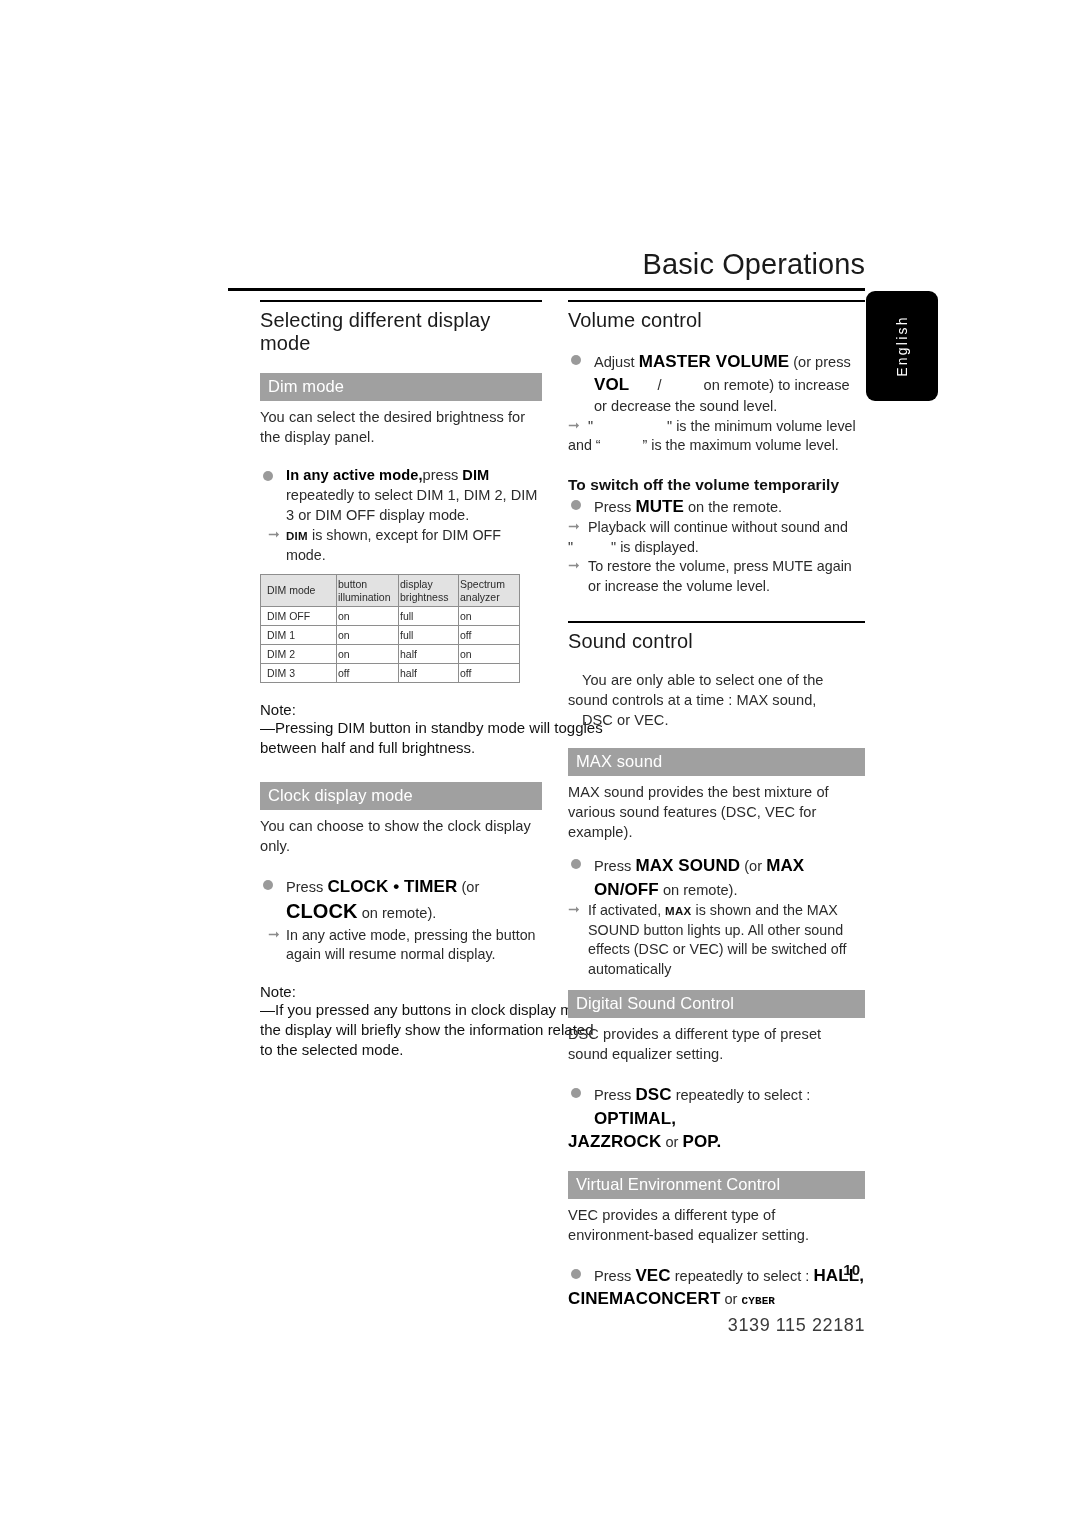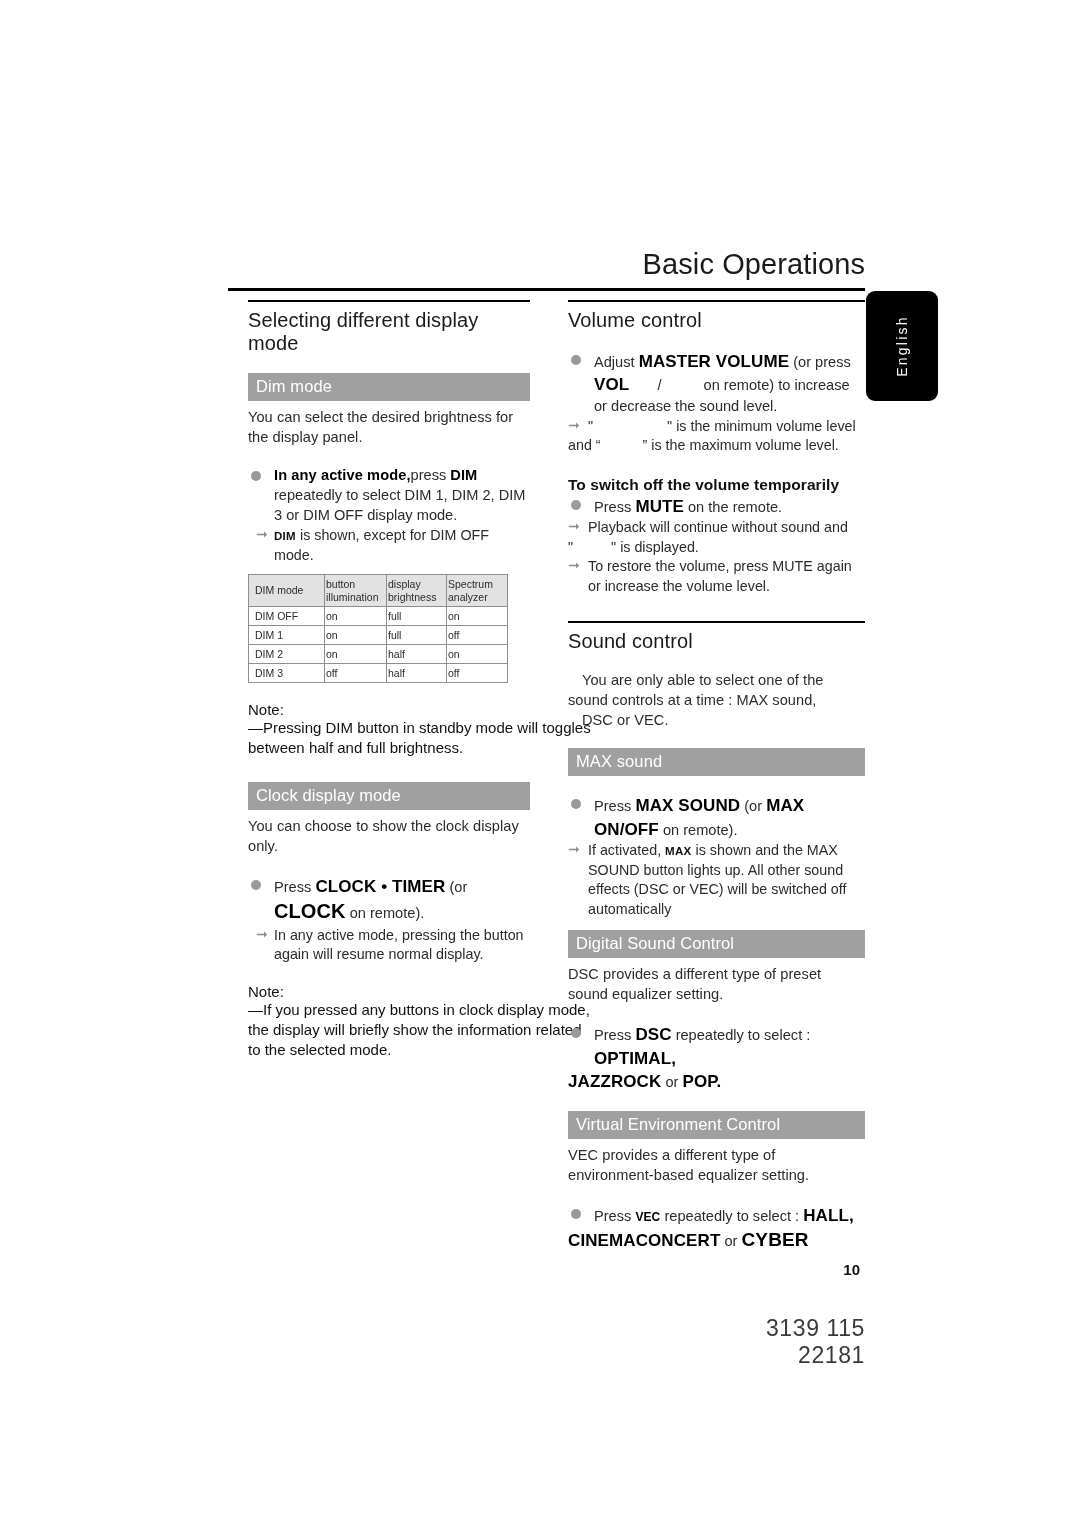--- a/index.html
+++ b/index.html
@@ -45,21 +45,21 @@
     left: 50%; top: 50%;
     transform: translate(-50%, -50%) rotate(-90deg);
     color: #fff;
     font-size: 14px;
     letter-spacing: 2.2px;
     white-space: nowrap;
   }
 
   
   .col { position: absolute; top: 300px; }
-  .col-left  { left: 248px;  width: 282px; }
+  .col-left  { left: 260px;  width: 282px; }
   .col-right { left: 568px;  width: 297px; }
 
   .sec-rule {
     height: 2px; background: #000;
     margin-bottom: 7px;
   }
   .sec-title {
     font-size: 20px;
     color: #1a1a1a;
     margin-bottom: 18px;
@@ -159,21 +159,21 @@
   .page-number {
     position: absolute;
     left: 800px; top: 1261px;
     width: 60px; text-align: right;
     font-size: 15px; font-weight: bold; color: #111;
   }
   .doc-code {
     position: absolute;
     left: 700px; top: 1315px;
     width: 165px; text-align: right;
-    font-size: 23px; color: #3a3a3a;
+    font-size: 18px; color: #3a3a3a;
     letter-spacing: 0.6px;
   }
 
   .ov { white-space: nowrap; }
 </style>
 </head>
 <body>
 
 <div class="page">
 
@@ -352,20 +352,21 @@
     <div class="sec-rule"></div>
     <div class="sec-title">Sound control</div>
 
     <div class="body-text" style="padding-left:14px;">You are only able to select one of the</div>
     <div class="body-text">sound controls at a time : MAX sound,</div>
     <div class="body-text" style="padding-left:14px;">DSC or VEC.</div>
 
     <div class="gap-m"></div>
 
     <div class="banner">MAX sound</div>
+    <div class="body-text">MAX sound provides the best mixture of various sound features (DSC, VEC for example).</div>
 
     <div class="gap-s"></div>
 
     <div class="bullet-row">
       <span class="dot"></span>
       <span>Press</span>
       <b class="key" style="font-size:17px;">MAX SOUND</b>
       <span>(or</span>
       <b class="key" style="font-size:17px;">MAX ON/OFF</b>
       <span>on remote).</span>
@@ -401,28 +402,28 @@
     <div class="gap-m"></div>
 
     <div class="banner">Virtual Environment Control</div>
     <div class="body-text">VEC provides a different type of environment-based equalizer setting.</div>
 
     <div class="gap-m"></div>
 
     <div class="bullet-row">
       <span class="dot"></span>
       <span>Press</span>
-      <b class="key" style="font-size:12px;">VEC</b>
+      <b class="key" style="font-size:17px;">VEC</b>
       <span>repeatedly to select :</span>
       <b class="key" style="font-size:17px;">HALL,</b>
     </div>
     <div class="bullet-row" style="padding-left:0;">
       <b class="key" style="font-size:17px;">CINEMA</b><b class="key" style="font-size:17px;">CONCERT</b>
       <span>or</span>
-      <b class="key" style="font-size:19px;">CYBER</b>
+      <b class="key" style="font-size:11px;font-family:Liberation Mono, monospace;">CYBER</b>
     </div>
 
   </div>
 
   <div class="page-number">10</div>
   <div class="doc-code">3139 115 22181</div>
 
 </div>
 
 </body></html>

